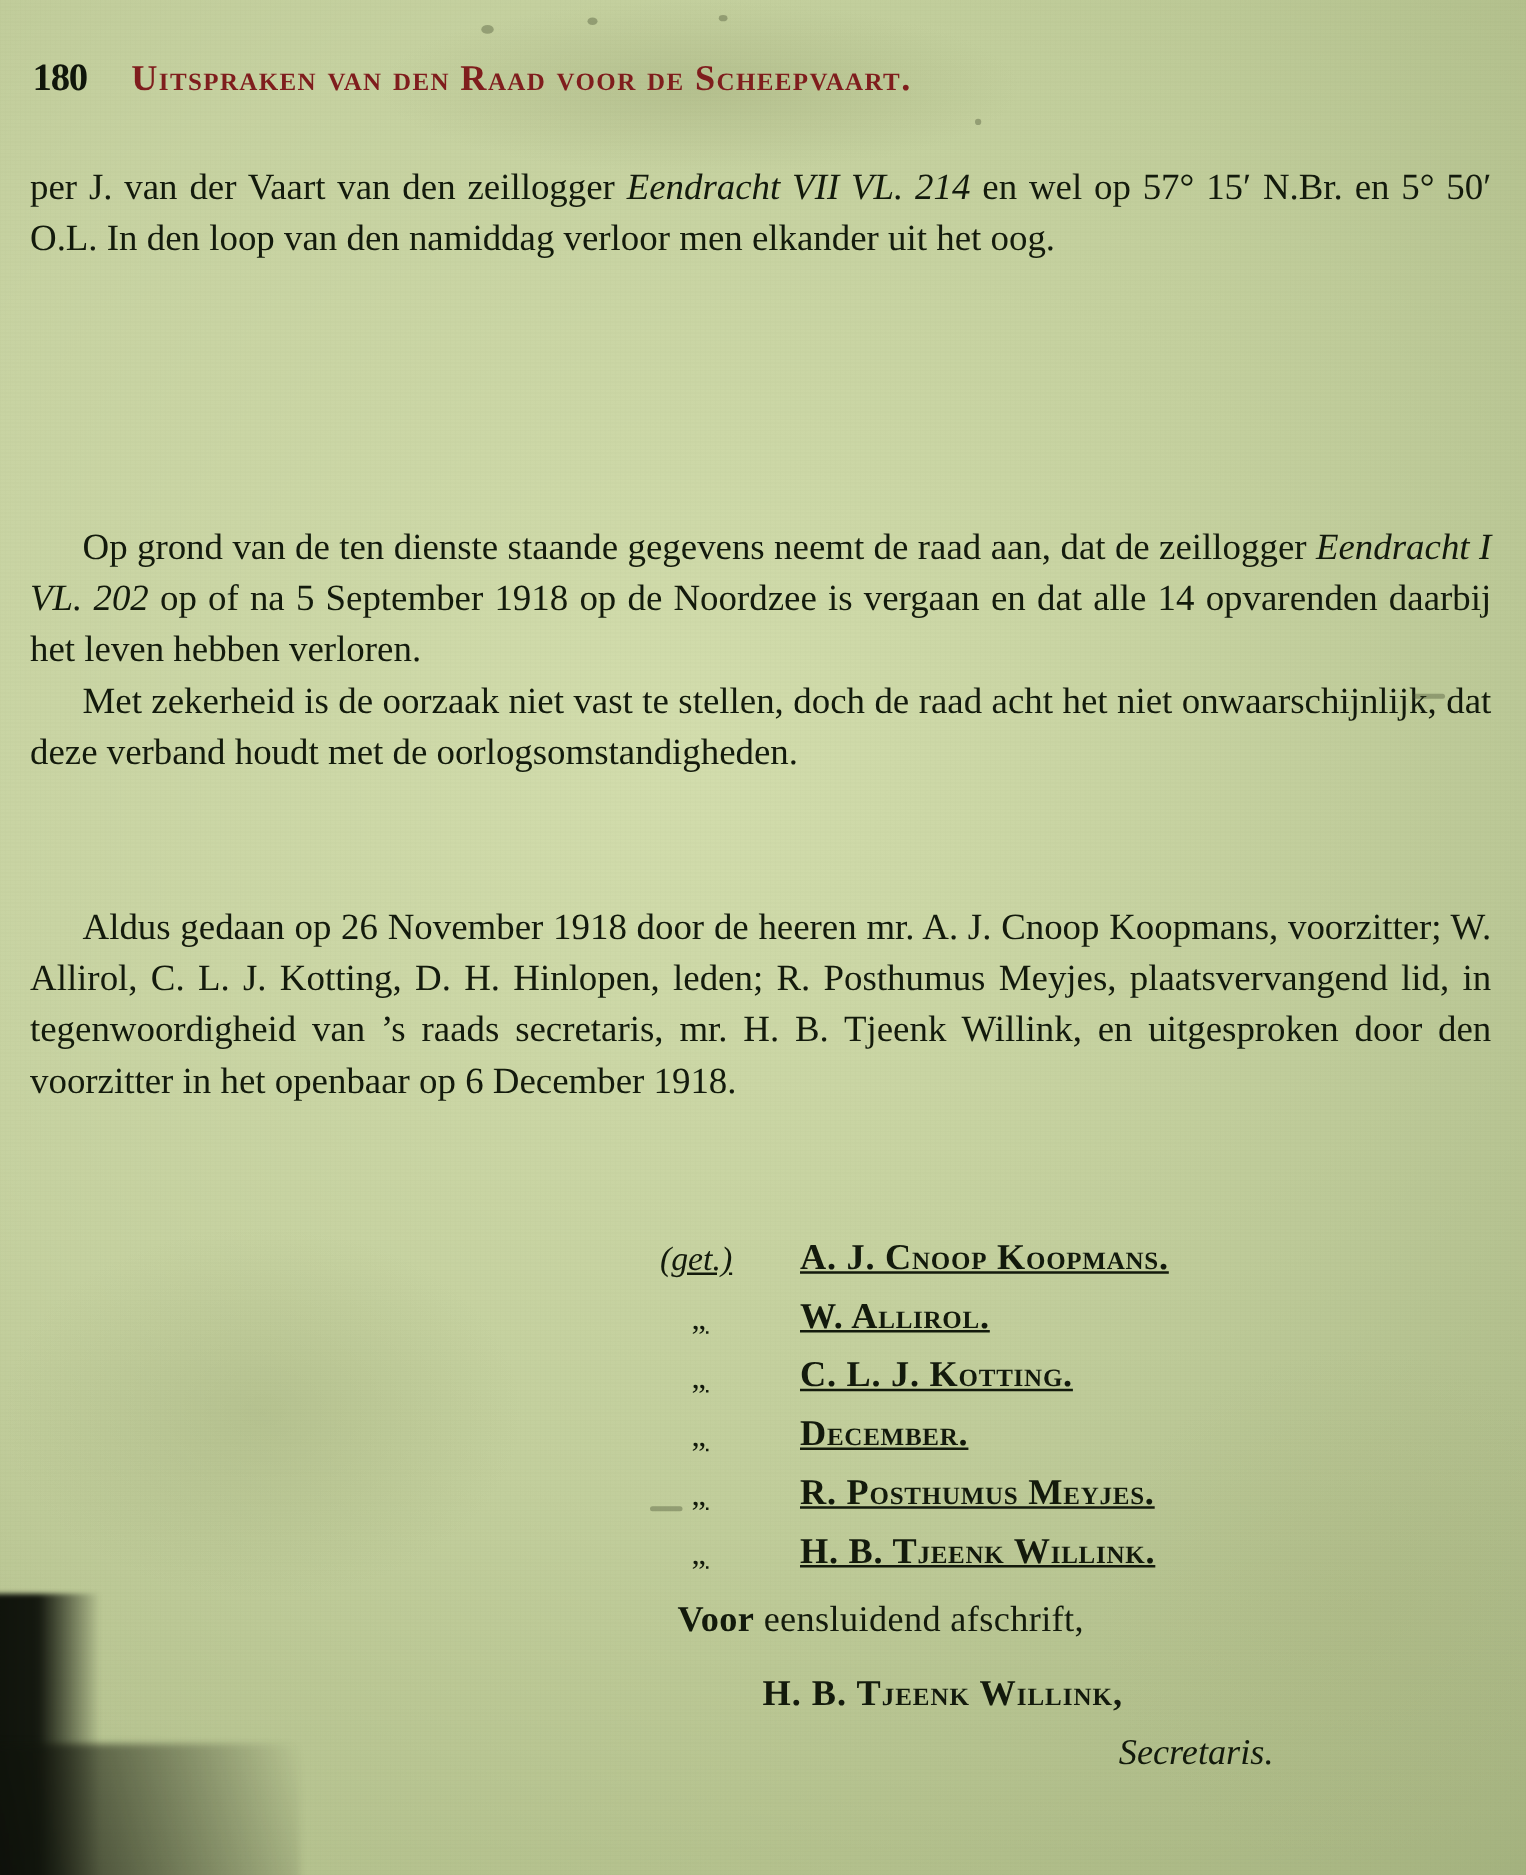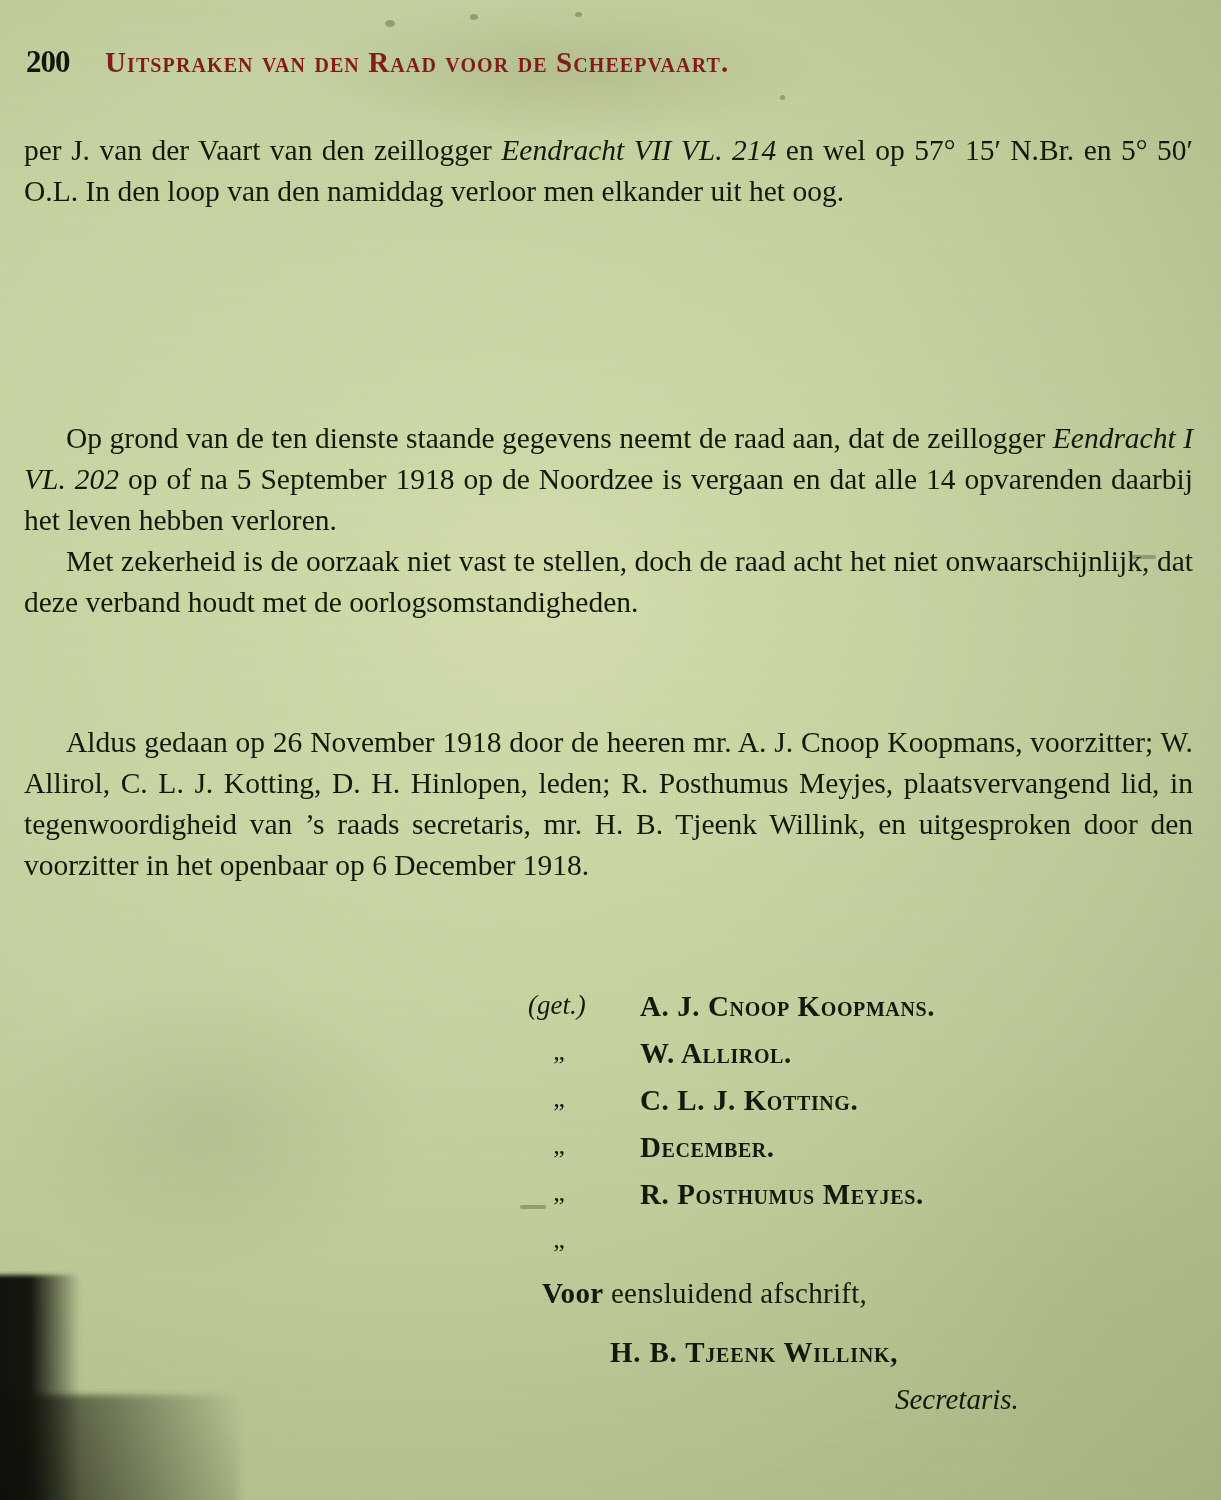--- a/index.html
+++ b/index.html
@@ -127,23 +127,24 @@
   .signatures {
     position: absolute;
     left: 520px;
     right: 30px;
     top: 990px;
     font-size: 28px;
     color: #131a0c;
   }
   .sig-row {
     display: flex;
-    align-items: flex-start;
+    align-items: flex-end;
     margin-bottom: 14px;
     white-space: nowrap;
+    text-decoration: underline;
   }
   .sig-lead {
     width: 120px;
     flex: 0 0 120px;
     font-style: italic;
     font-size: 27px;
     text-align: left;
     padding-left: 8px;
     box-sizing: border-box;
   }
@@ -209,21 +210,21 @@
 <div class="speck" style="left:385px;top:20px;width:10px;height:7px;"></div>
 <div class="speck" style="left:470px;top:14px;width:8px;height:6px;"></div>
 <div class="speck" style="left:575px;top:12px;width:7px;height:5px;"></div>
 <div class="speck" style="left:780px;top:95px;width:5px;height:5px;"></div>
 <div class="speck" style="left:1130px;top:555px;width:26px;height:4px;border-radius:2px;"></div>
 <div class="speck" style="left:520px;top:1205px;width:26px;height:4px;border-radius:2px;"></div>
 
 <div class="content">
 
   <div class="header">
-    <div class="folio">200</div>
+    <div class="folio">180</div>
     <div class="running-head">Uitspraken van den Raad voor de Scheepvaart.</div>
   </div>
 
   <div class="body-block" style="top:130px;">
     <p><span>per J. van der Vaart van den zeillogger </span><em>Eendracht VII VL. 214</em><span> en wel op 57° 15′ N.Br. en 5° 50′ O.L. In den loop van den namiddag verloor men elkander uit het oog.</span></p>
   </div>
 
   <div class="body-block" style="top:418px;">
     <p class="indent"><span>Op grond van de ten dienste staande gegevens neemt de raad aan, dat de zeillogger </span><em>Eendracht I VL. 202</em><span> op of na 5 September 1918 op de Noordzee is vergaan en dat alle 14 opvarenden daarbij het leven hebben verloren.</span></p>
     <p class="indent">Met zekerheid is de oorzaak niet vast te stellen, doch de raad acht het niet onwaarschijnlijk, dat deze verband houdt met de oorlogsomstandigheden.</p>
@@ -255,20 +256,21 @@
       <div class="sig-name">December.</div>
     </div>
 
     <div class="sig-row">
       <div class="sig-dittomark">„</div>
       <div class="sig-name">R. Posthumus Meyjes.</div>
     </div>
 
     <div class="sig-row">
       <div class="sig-dittomark">„</div>
+      <div class="sig-name">H. B. Tjeenk Willink.</div>
     </div>
 
     <div class="afschrift"><span>Voor</span><span class="reg"> eensluidend afschrift,</span></div>
 
     <div class="final-name">H. B. Tjeenk Willink,</div>
     <div class="secretaris">Secretaris.</div>
 
   </div>
 </div>
 

